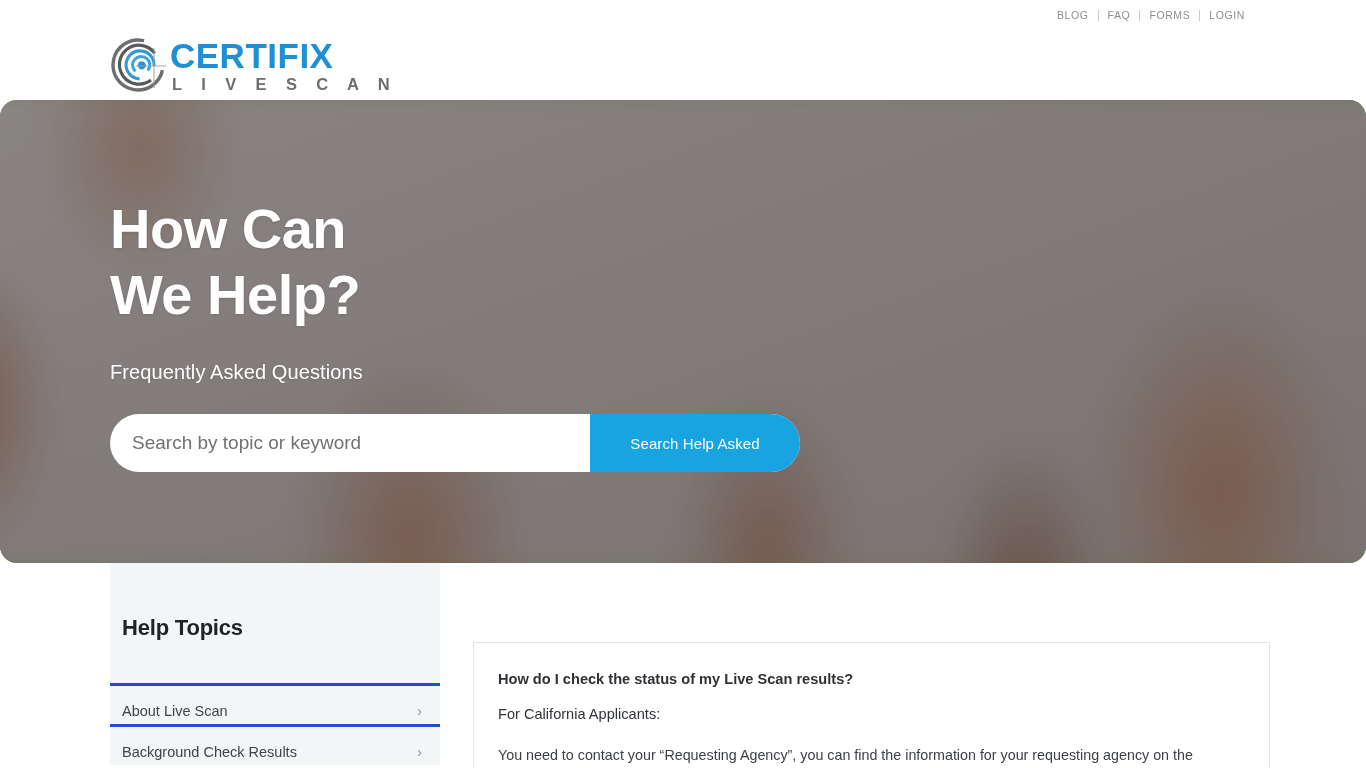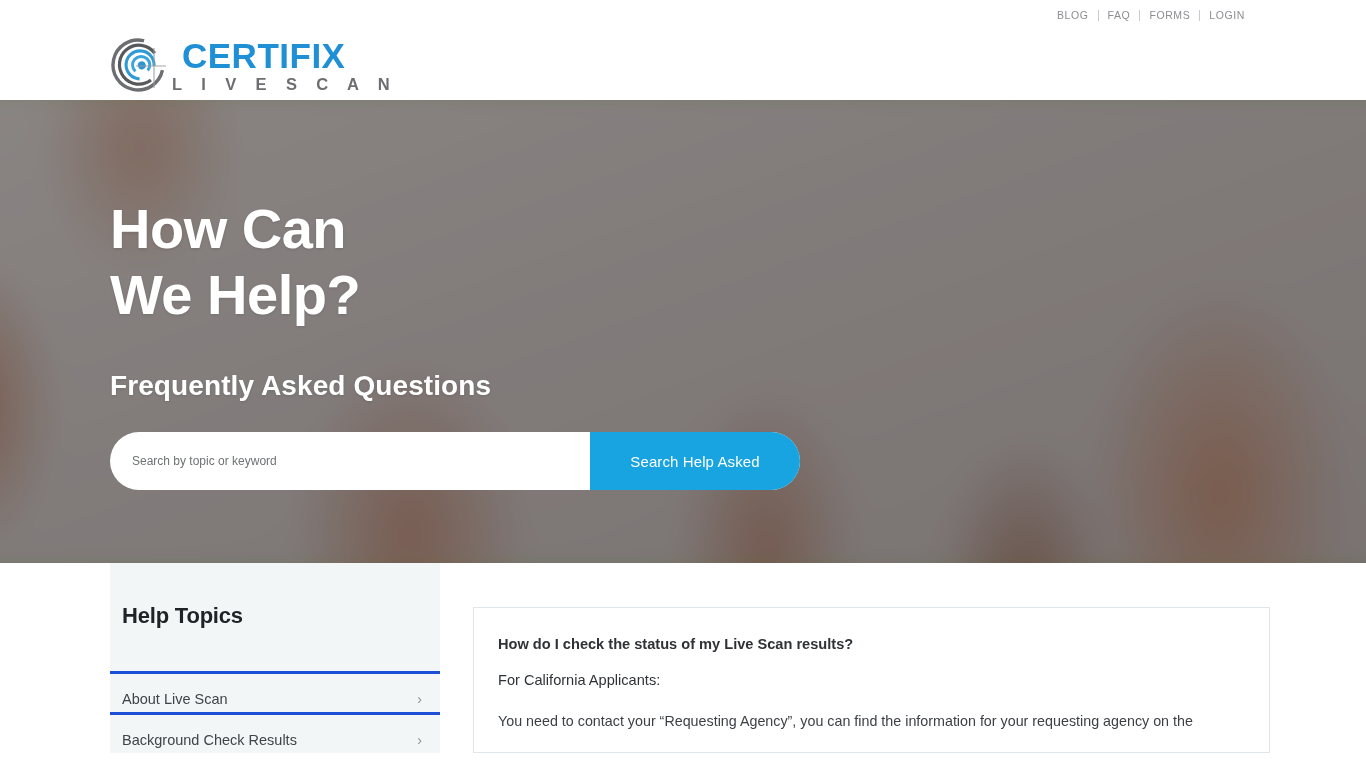--- a/index.html
+++ b/index.html
@@ -54,21 +54,20 @@
     text-decoration: none;
     flex: 0 0 auto;
   }
   .logo-mark { width: 60px; height: 58px; flex: 0 0 auto; margin-right: 2px; }
   .logo-word { display: flex; flex-direction: column; line-height: 1; }
   .logo-certifix {
     font-size: 35px;
     font-weight: bold;
     color: #1f8fd6;
     letter-spacing: 0.5px;
-    margin-left: 12px;
   }
   .logo-livescan {
     font-size: 16.5px;
     font-weight: bold;
     color: #6d6e71;
     letter-spacing: 7.4px;
     margin-top: 3px;
     padding-left: 2px;
   }
 
@@ -101,20 +100,21 @@
     white-space: nowrap;
   }
 
   
   .hero {
     position: relative;
     width: 100%;
     height: 463px;
     overflow: hidden;
     background: #4d7c0f;
+    border-radius: 17px;
   }
   .hero-photo {
     position: absolute;
     inset: 0;
     background:
       radial-gradient(ellipse 120px 200px at 20px 300px, rgba(150,92,66,0.85) 0%, rgba(150,92,66,0) 70%),
       radial-gradient(ellipse 150px 230px at 430px 420px, rgba(150,92,66,0.75) 0%, rgba(150,92,66,0) 72%),
       radial-gradient(ellipse 120px 210px at 760px 430px, rgba(140,86,60,0.7) 0%, rgba(140,86,60,0) 70%),
       radial-gradient(ellipse 170px 280px at 1180px 380px, rgba(158,100,72,0.85) 0%, rgba(158,100,72,0) 70%),
       radial-gradient(ellipse 110px 190px at 1000px 470px, rgba(120,72,52,0.75) 0%, rgba(120,72,52,0) 72%),
@@ -136,63 +136,63 @@
   .hero-title {
     color: #ffffff;
     font-size: 56px;
     font-weight: bold;
     line-height: 1.17;
     letter-spacing: -0.5px;
     text-shadow: 0 1px 3px rgba(0,0,0,0.12);
   }
   .hero-subtitle {
     color: #ffffff;
-    font-size: 28px;
-    font-weight: bold;
-    margin-top: 43px;
+    font-size: 20px;
+    font-weight: normal;
+    margin-top: 34px;
     letter-spacing: 0.1px;
     text-shadow: 0 1px 3px rgba(0,0,0,0.12);
   }
   .search-bar {
     display: flex;
     align-items: stretch;
     width: 690px;
     height: 58px;
     margin-top: 30px;
     border-radius: 29px;
     overflow: hidden;
     background: #ffffff;
   }
   .search-input {
     flex: 1 1 auto;
     border: none;
     outline: none;
     background: transparent;
     font-family: inherit;
-    font-size: 12px;
+    font-size: 19px;
     color: #3a3a3a;
     padding: 0 22px;
   }
   .search-input::placeholder { color: #6f7173; }
   .search-submit {
     flex: 0 0 auto;
     width: 210px;
     border: none;
     background: #17a4e0;
     color: #ffffff;
     font-family: inherit;
     font-size: 15px;
     cursor: pointer;
     letter-spacing: 0.1px;
   }
 
   
   .content {
     display: flex;
-    align-items: flex-end;
+    align-items: flex-start;
     background: #ffffff;
     height: 190px;
   }
   .sidebar {
     width: 330px;
     margin-left: 110px;
     background: #f3f6f7;
     flex: 0 0 auto;
     padding-bottom: 0;
   }

